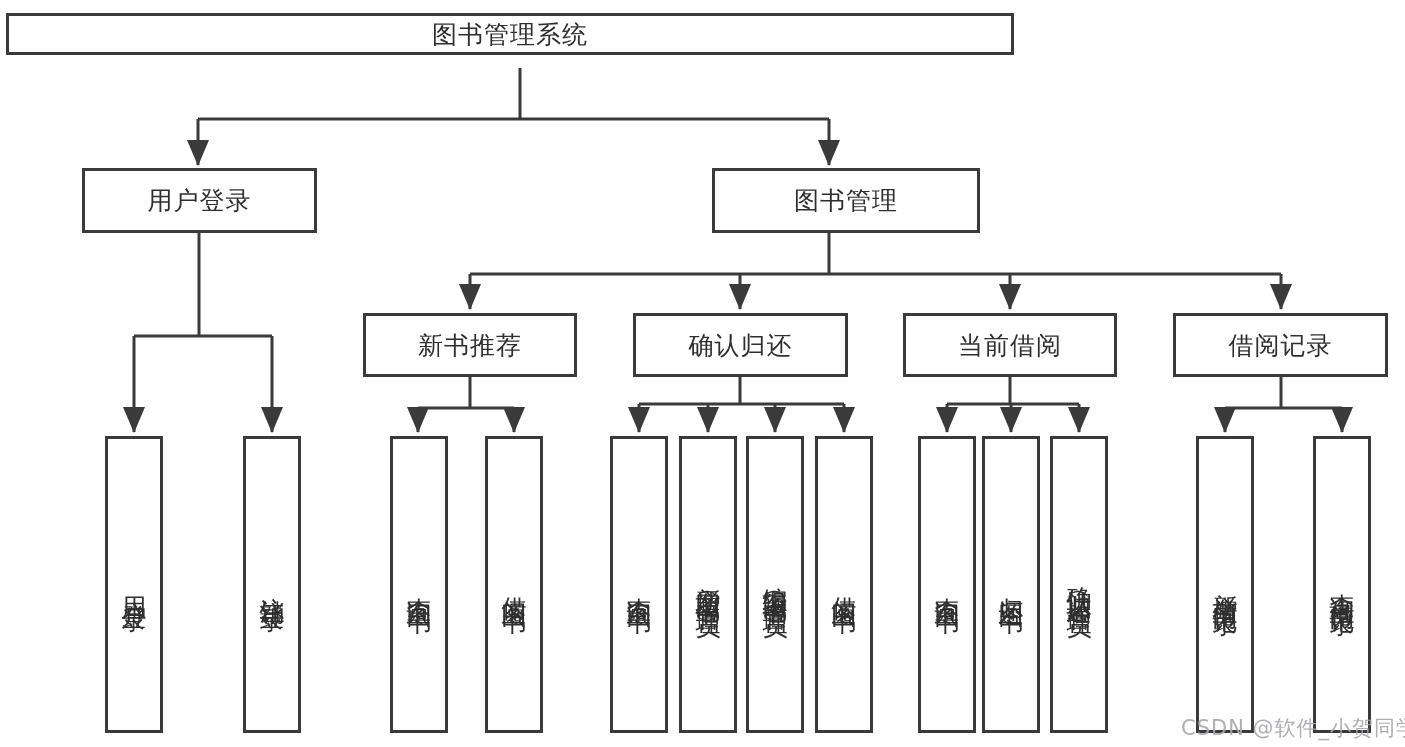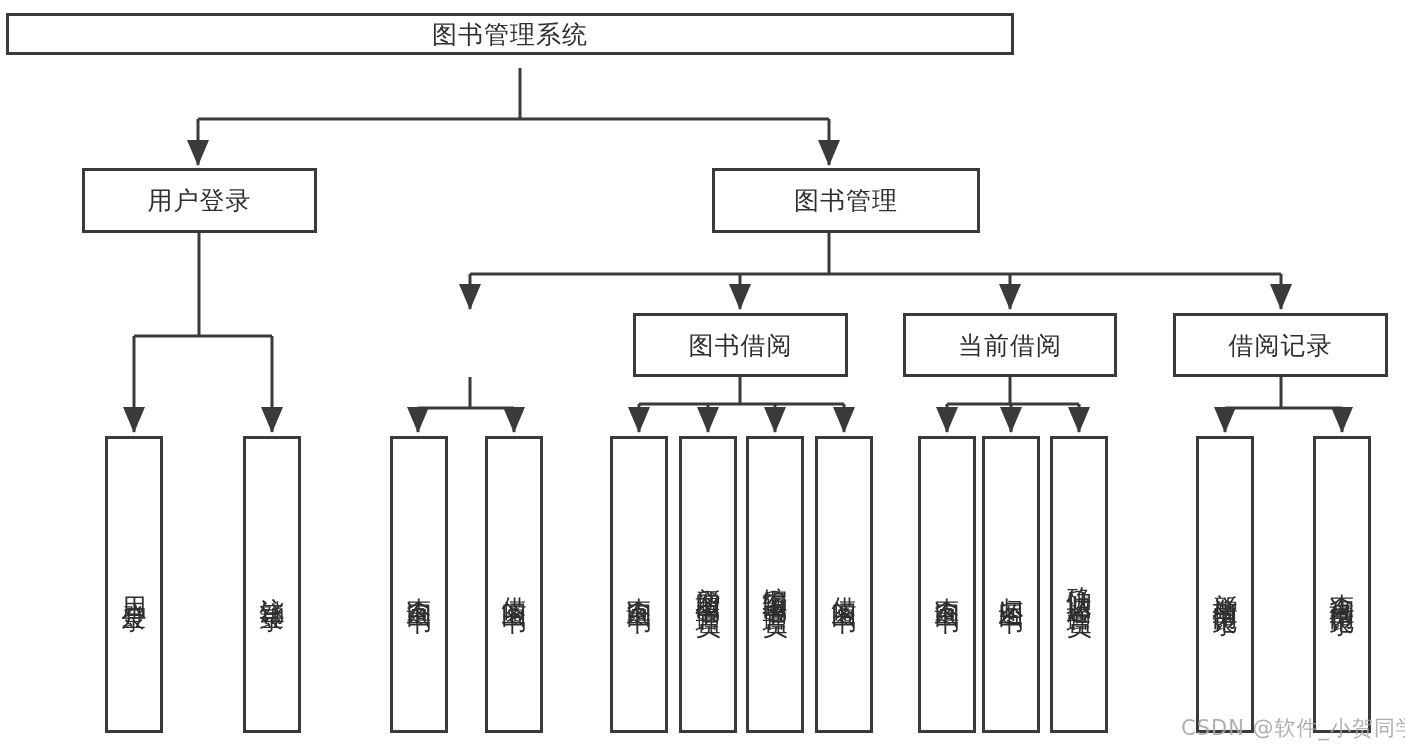--- a/index.html
+++ b/index.html
@@ -100,21 +100,22 @@
       <line x1="1225" y1="408" x2="1225" y2="432" marker-end="url(#arrow)"></line>
       <line x1="1342" y1="408" x2="1342" y2="432" marker-end="url(#arrow)"></line>
     </g>
   </svg>
 
   <div class="box" style="left:6px; top:13px; width:1008px; height:42px;">图书管理系统</div>
 
   <div class="box" style="left:82px; top:168px; width:235px; height:65px;">用户登录</div>
   <div class="box" style="left:712px; top:168px; width:268px; height:65px;">图书管理</div>
 
-  <div class="box" style="left:633px; top:313px; width:215px; height:64px;">图书借阅</div>
+  <div class="box" style="left:363px; top:313px; width:214px; height:64px;">新书推荐</div>
+  <div class="box" style="left:633px; top:313px; width:215px; height:64px;">确认归还</div>
   <div class="box" style="left:1173px; top:313px; width:215px; height:64px;">借阅记录</div>
   <div class="box" style="left:903px; top:313px; width:214px; height:64px;">当前借阅</div>
 
   <div class="box leaf" style="left:105px; top:436px; width:58px; height:297px;">用户登录</div>
   <div class="box leaf" style="left:243px; top:436px; width:58px; height:297px;">注销登录</div>
 
   <div class="box leaf" style="left:390px; top:436px; width:58px; height:297px;">查询图书</div>
   <div class="box leaf" style="left:485px; top:436px; width:58px; height:297px;">借阅图书</div>
 
   <div class="box leaf" style="left:610px; top:436px; width:58px; height:297px;">查询图书</div>

